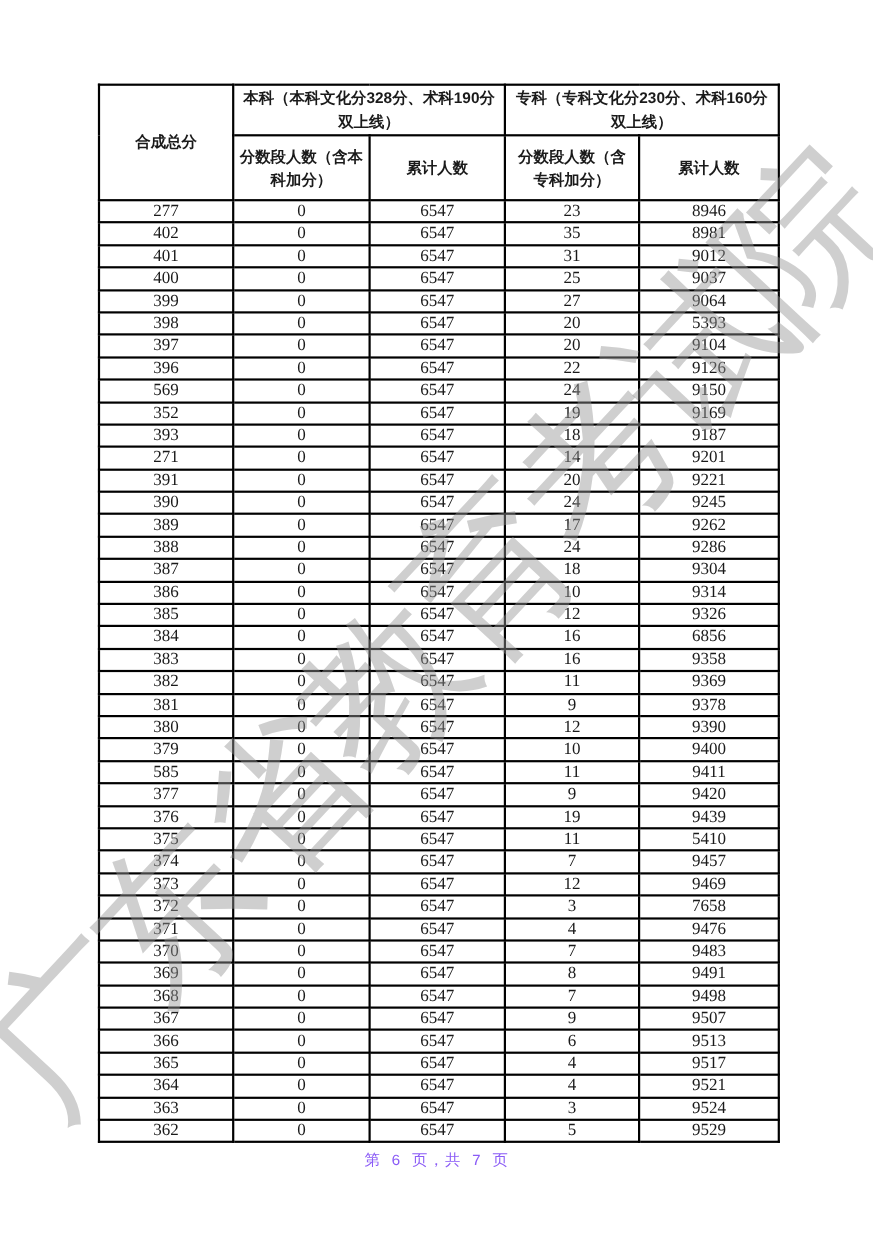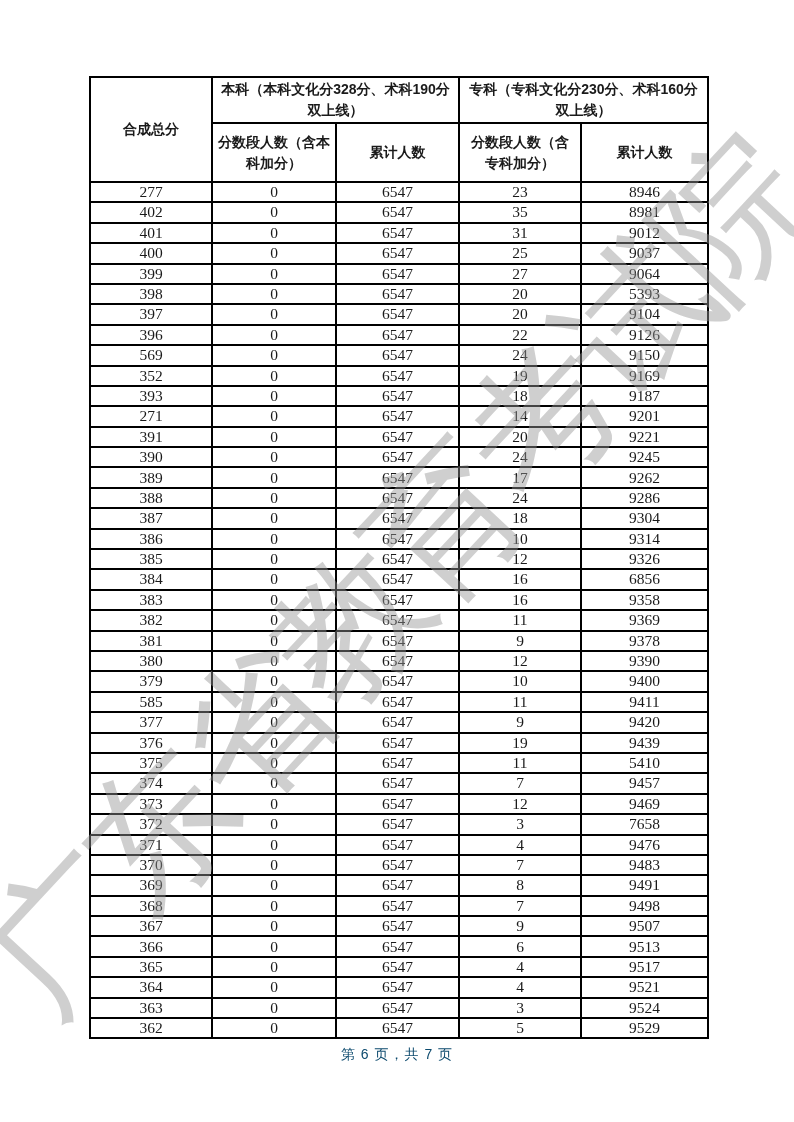--- a/index.html
+++ b/index.html
@@ -58,23 +58,23 @@
     white-space: nowrap;
     color: rgba(148, 148, 148, 0.45);
     pointer-events: none;
     z-index: 5;
   }
   .footer {
     position: absolute;
     left: 0; top: 1046px;
     width: 100%;
     text-align: center;
-    font-family: Liberation Sans, sans-serif;
+    font-family: Liberation Mono, monospace;
     font-size: 14px;
-    color: #0c4a6e;
+    color: #8b5cf6;
     letter-spacing: 1px;
   }
 </style>
 </head>
 <body>
 
 <div class="page">
 
   <table class="score-table">
     <colgroup>

